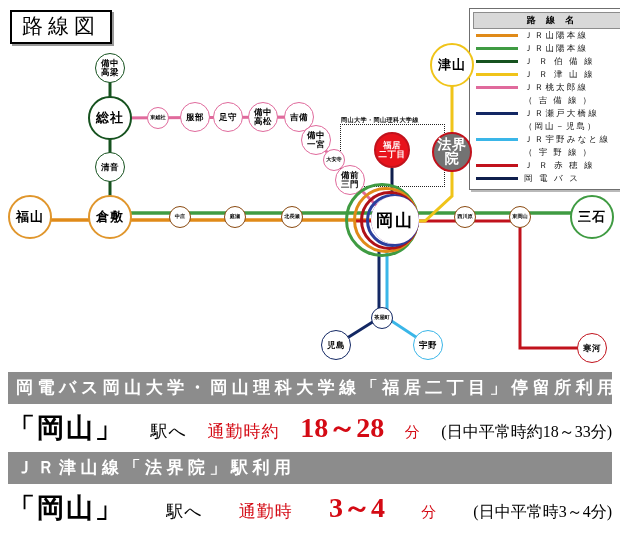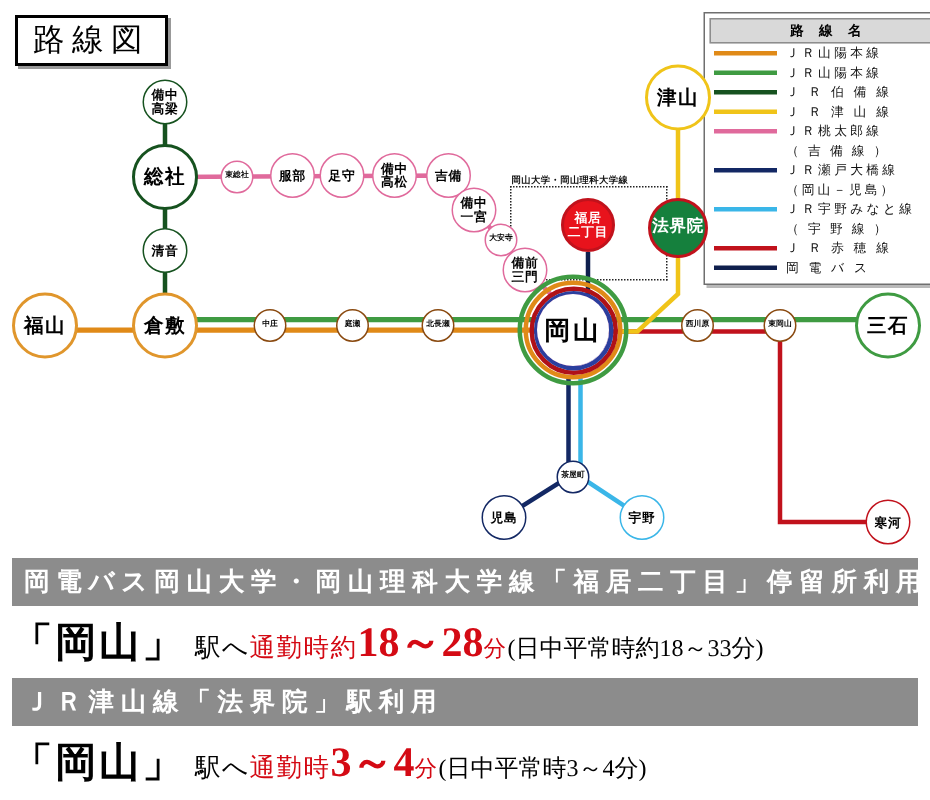--- a/index.html
+++ b/index.html
@@ -75,29 +75,29 @@
   .st.yellow{border-color:#f0c419;}
   .st.navy{border-color:#132864;}
   .st.ltblue{border-color:#3ab6e8;}
   .st.red{border-color:#c1121c;}
   .st.brown{border-color:#8a4a10;}
   .st.bus{
     background:#e8131c;border:2px solid #c1121c;color:#fff;
     width:36px;height:36px;font-size:8.5px;letter-spacing:0.5px;font-weight:bold;
   }
   .st.busbig{
-    background:#15803d;border:2px solid #c1121c;color:#fff;
-    width:40px;height:40px;font-size:11px;letter-spacing:0.5px;font-weight:bold;
+    background:#737373;border:2px solid #c1121c;color:#fff;
+    width:40px;height:40px;font-size:14px;letter-spacing:0.5px;font-weight:bold;
   }
 
   
   .hub{
     position:absolute;transform:translate(-50%,-50%);
     width:74px;height:74px;border-radius:50%;
-    display:flex;align-items:center;justify-content:center;
+    display:flex;align-items:center;justify-content:flex-end;
   }
   .hub .ring{position:absolute;border-radius:50%;box-sizing:border-box;}
   .hub .core{
     position:relative;z-index:6;
     width:48px;height:48px;border-radius:50%;
     background:#fff;display:flex;align-items:center;justify-content:center;
     font-size:17px;font-weight:bold;letter-spacing:2px;color:#000;
   }
 
   
@@ -111,21 +111,21 @@
 
   
   .panel{position:absolute;left:8px;width:604px;}
   .panel-bar{
     background:#8c8c8c;color:#fff;
     font-size:17px;letter-spacing:4.5px;font-weight:bold;
     padding:4px 6px 5px 8px;box-sizing:border-box;
     white-space:nowrap;overflow:hidden;
   }
   .panel-line{
-    display:flex;align-items:baseline;justify-content:flex-start;
+    display:flex;align-items:baseline;justify-content:space-between;
     padding:5px 0 2px 0;color:#000;white-space:nowrap;
   }
   .pl-station{font-size:27px;font-weight:bold;letter-spacing:2px;}
   .pl-to{font-size:17px;letter-spacing:1px;margin-left:6px;}
   .pl-red{color:#d40a14;font-size:17px;letter-spacing:1px;}
   .pl-num{color:#d40a14;font-size:28px;font-weight:bold;letter-spacing:0px;}
   .pl-unit{color:#d40a14;font-size:15px;}
   .pl-paren{font-size:16px;letter-spacing:0px;margin-left:1px;}
 </style>
 </head>

